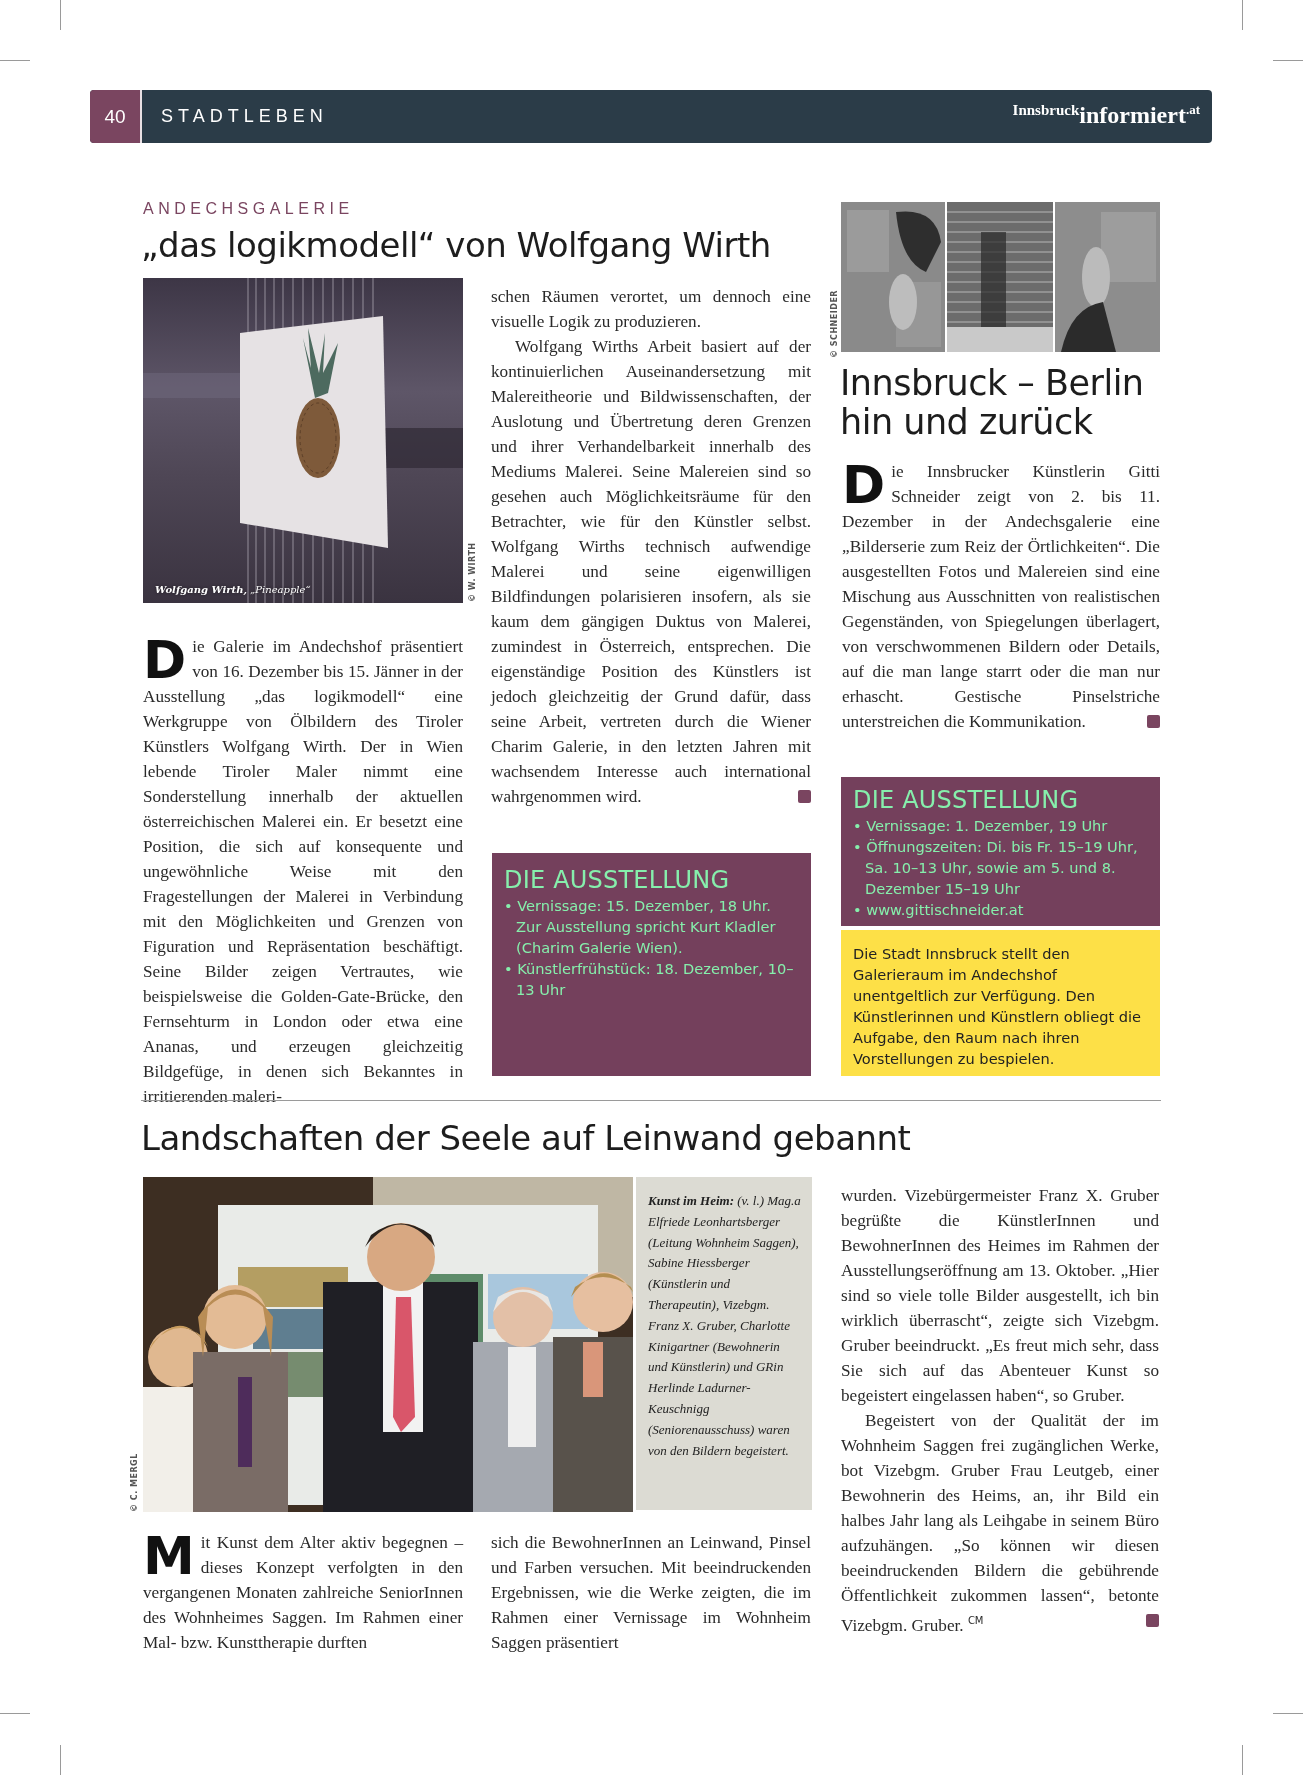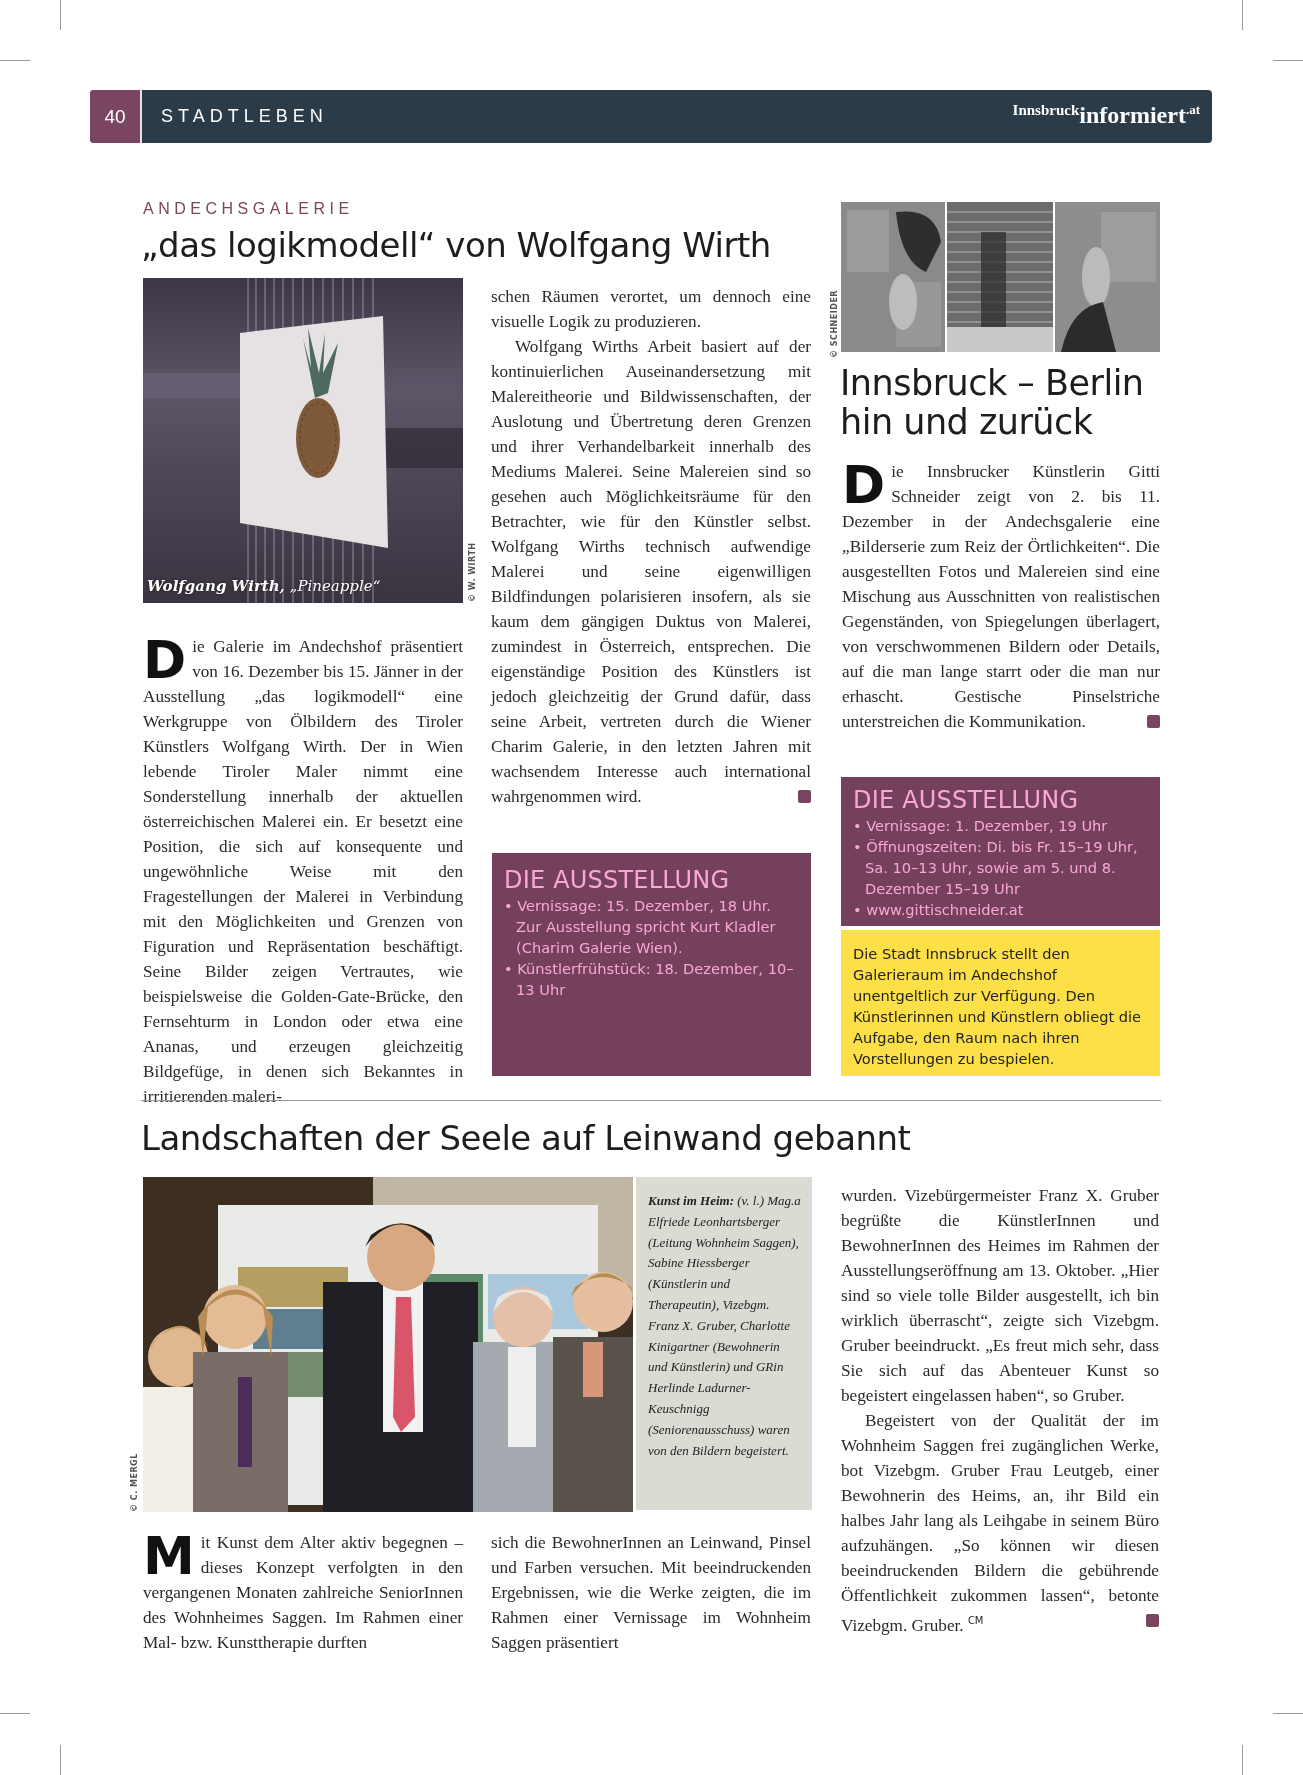--- a/index.html
+++ b/index.html
@@ -18,30 +18,30 @@
   .title1 { left:141px; top:225px; font-size:34px; }
   .title2 { left:840px; top:364px; font-size:35px; line-height:39px; }
   .title3 { left:141px; top:1118px; font-size:34px; }
 
   .col { position:absolute; font-family:"Liberation Serif", serif; font-size:17.2px; line-height:25px; text-align:justify; color:#2a2a2a; hyphens:manual; }
   .col p { margin:0; }
   .col p.indent { text-indent:24px; }
   .drop { float:left; font-family:"DejaVu Sans", sans-serif; font-weight:bold; font-size:52px; line-height:44px; margin:4px 6px 0 0; color:#111; }
   .endmark { display:inline-block; width:13px; height:13px; background:#7a4560; border-radius:2px; float:right; margin-top:6px; }
 
-  .infobox { position:absolute; background:#74405c; color:#f9a8d4; font-family:"DejaVu Sans", sans-serif; box-sizing:border-box; }
+  .infobox { position:absolute; background:#74405c; color:#86efac; font-family:"DejaVu Sans", sans-serif; box-sizing:border-box; }
   .infobox .ib-title { font-size:24px; line-height:26px; letter-spacing:0.2px; }
   .infobox ul { list-style:none; margin:2px 0 0 0; padding:0; }
   .infobox li { font-size:14.6px; line-height:21px; padding-left:12px; text-indent:-12px; }
   .infobox li::before { content:"• "; }
   .greybox { position:absolute; background:#fde047; color:#222; font-family:"DejaVu Sans", sans-serif; font-size:14.6px; line-height:21px; box-sizing:border-box; }
 
   .photo { position:absolute; overflow:hidden; }
   .credit { position:absolute; font-family:"DejaVu Sans", sans-serif; font-weight:bold; font-size:8px; color:#555; transform:rotate(-90deg); transform-origin:left top; white-space:nowrap; letter-spacing:0.5px; }
-  .caption-overlay { position:absolute; left:4px; bottom:8px; color:#fff; font-family:"DejaVu Serif", serif; font-style:italic; font-size:15px; text-shadow:0 0 3px rgba(0,0,0,0.5); }
+  .caption-overlay { position:absolute; left:12px; bottom:8px; color:#fff; font-family:"DejaVu Serif", serif; font-style:italic; font-size:10px; text-shadow:0 0 3px rgba(0,0,0,0.5); }
   .caption-overlay b { font-weight:bold; }
   .rule { position:absolute; left:141px; top:1100px; width:1020px; height:1px; background:#9a9a9a; }
   .photo-caption { position:absolute; left:636px; top:1177px; width:176px; height:333px; background:#dcdbd3; box-sizing:border-box; padding:14px 10px 8px 12px; font-family:"Liberation Serif", serif; font-style:italic; font-size:13px; line-height:20.8px; color:#222; }
   .photo-caption b { font-weight:bold; }
   .sup { font-size:10px; vertical-align:super; font-family:"DejaVu Sans", sans-serif; }
 </style>
 </head>
 <body>
 
 <div class="crop" style="left:60px;top:0;width:1px;height:30px;"></div>

